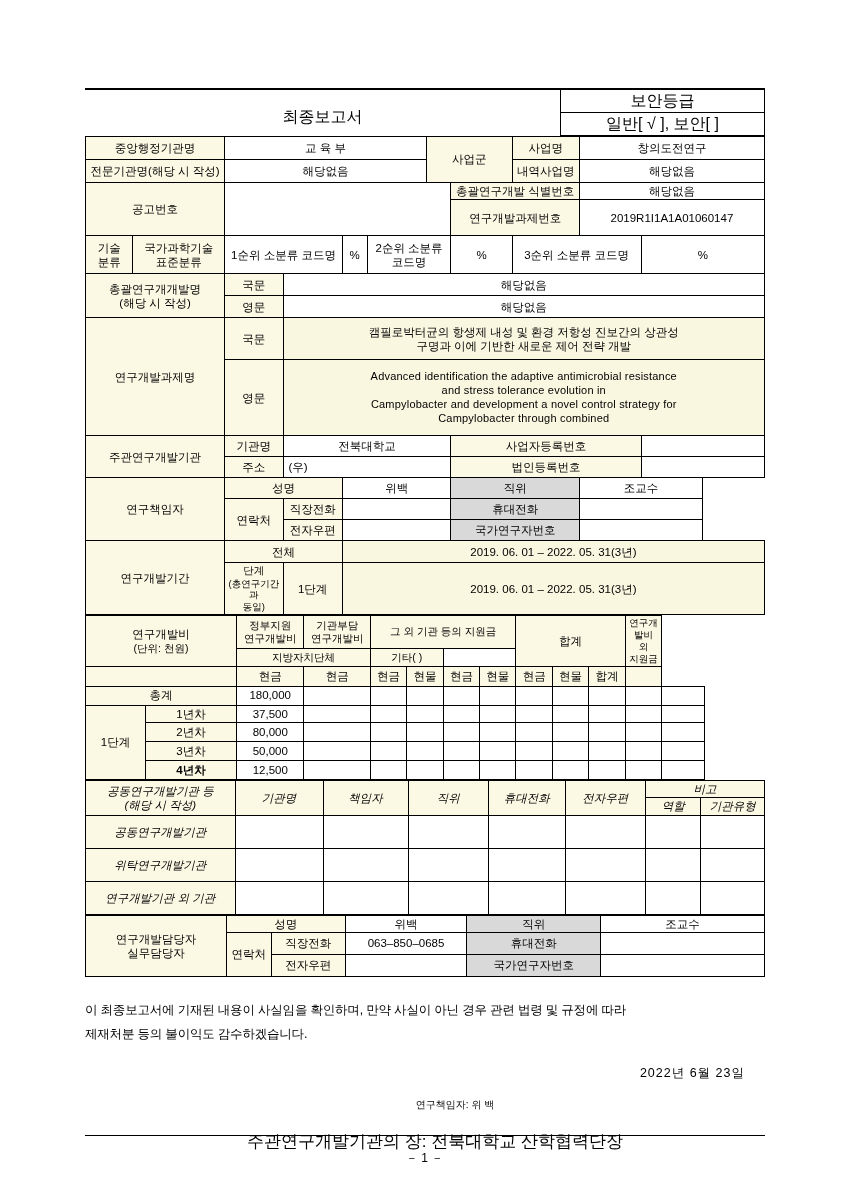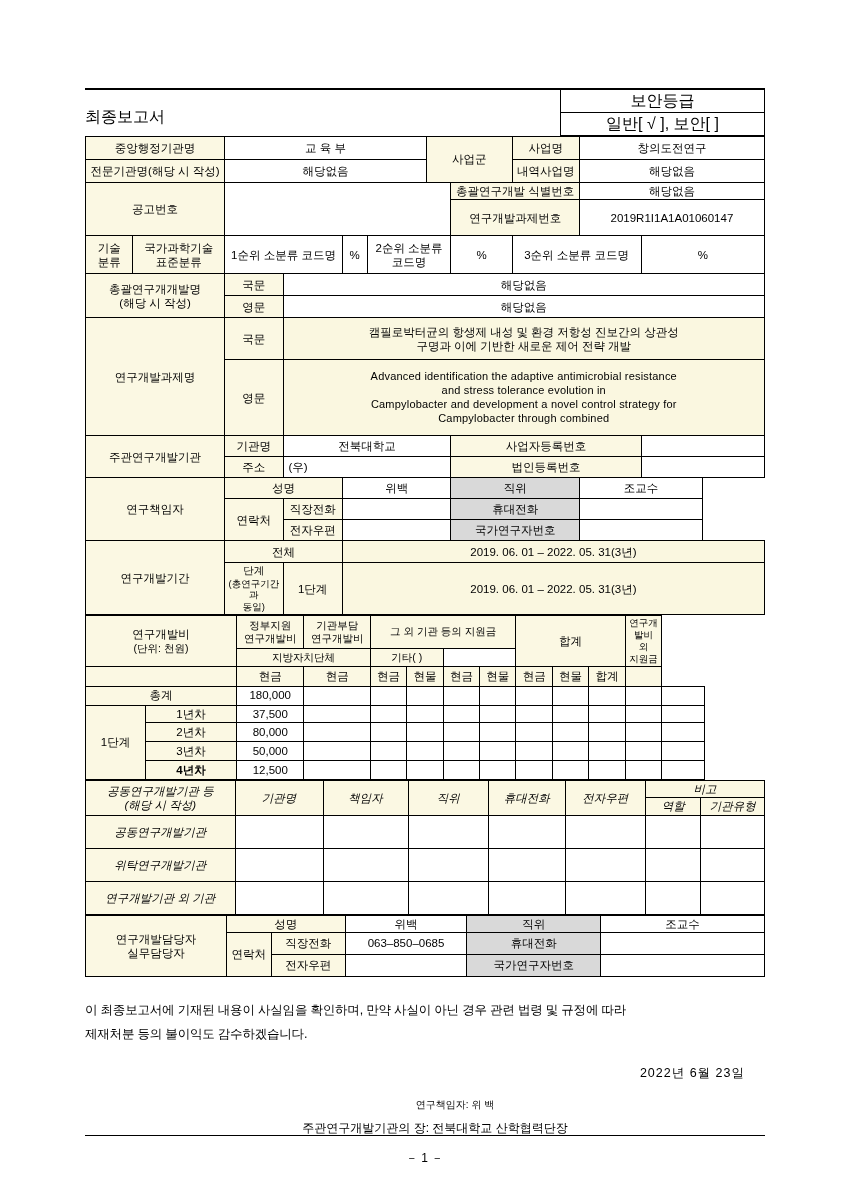--- a/index.html
+++ b/index.html
@@ -19,28 +19,28 @@
   .lbl2 { background:#faf7e0; }
   .grey { background:#d9d9d9; }
   .val { background:#fff; }
   .small { font-size:10.5px; }
   .xsmall { font-size:9.5px; }
   .left { text-align:left; padding-left:5px; }
   .en { font-size:11px; letter-spacing:0.2px;margin-left:36px; }
 
   .topwrap { border-top:2px solid #000; }
   .headrow { display:flex; align-items:flex-end; }
-  .headleft { flex:1; padding-bottom:8px; padding-top:8px;}
+  .headleft { flex:1; text-align:center; padding-bottom:8px; padding-top:8px;}
   .headright { width:205px; }
   .headright table td { font-size:16px; }
 
   .note { margin-top:22px; font-size:12.5px; line-height:1.9; letter-spacing:-0.2px; }
   .dateline { margin-top:18px; text-align:right; font-size:12.5px; padding-right:20px; letter-spacing:1px; }
   .signline { margin-top:16px; text-align:center; font-size:10px; padding-left:60px; }
-  .signline2 { margin-top:8px; text-align:center; font-size:12px; padding-left:20px; }
+  .signline2 { margin-top:18px; text-align:center; font-size:17px; padding-left:20px; }
   .pagenum { position:absolute; left:0; top:1150px; width:849px; text-align:center; font-size:12px; }
   .botrule { position:absolute; left:85px; top:1135px; width:680px; border-top:1.5px solid #000; }
 </style>
 </head>
 <body>
 
 <div class="page">
   <div class="doc">
 
     <div class="topwrap">

